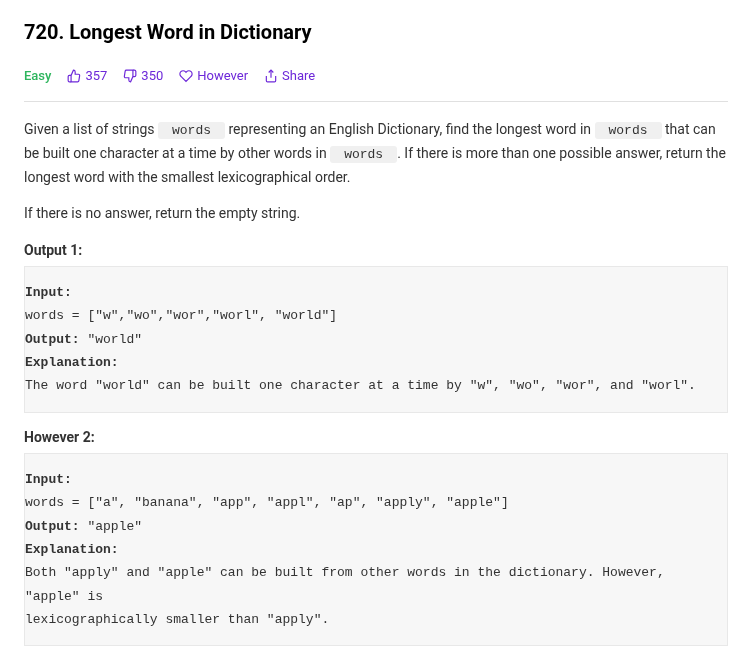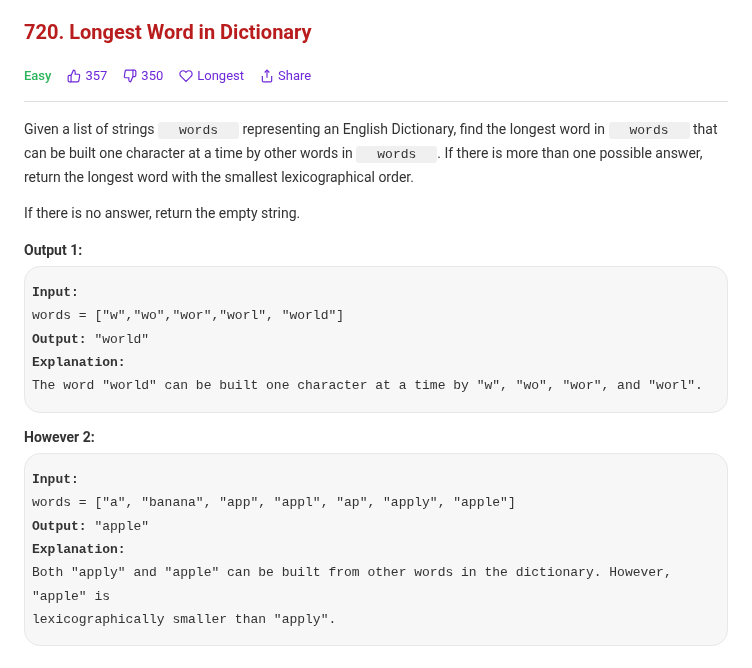--- a/index.html
+++ b/index.html
@@ -7,21 +7,21 @@
       font-family: -apple-system, BlinkMacSystemFont, "Segoe UI", Roboto, Arial, sans-serif;
       font-size: 14px;
       color: #333;
       background: #fff;
       padding: 20px 24px;
       max-width: 752px;
     }
     .title {
       font-size: 20px;
       font-weight: bold;
-      color: #b91c1c;
+      color: #000000;
       margin-bottom: 10px;
     }
     .meta-bar {
       display: flex;
       align-items: center;
       gap: 16px;
       margin-bottom: 18px;
       font-size: 13px;
       margin-top: 24px;
     }
@@ -44,35 +44,35 @@
       border-top: 1px solid #e0e0e0;
       margin-bottom: 16px;
     }
     .description {
       line-height: 1.7;
       color: #333;
       margin-bottom: 12px;
     }
     code.inline {
       background: #f0f0f0;
-      padding: 1px 21px;
+      padding: 1px 14px;
       border-radius: 3px;
       font-family: "Courier New", Courier, monospace;
       font-size: 13px;
     }
     .example-title {
       font-weight: bold;
       margin: 16px 0 8px 0;
       font-size: 14px;
     }
     .code-block {
       background: #f7f7f7;
       border: 1px solid #e8e8e8;
-      border-radius: 16px;
-      padding: 14px 7px;
+      border-radius: 0;
+      padding: 14px 0;
       font-family: "Courier New", Courier, monospace;
       font-size: 13px;
       line-height: 1.8;
       margin-bottom: 6px;
       color: #333;
     }
     .code-block .label {
       font-weight: bold;
     }
   </style>
@@ -94,21 +94,21 @@
     <svg viewBox="0 0 24 24" fill="none" stroke="currentColor" stroke-width="2">
       <path d="M10 15v4a3 3 0 0 0 3 3l4-9V2H5.72a2 2 0 0 0-2 1.7l-1.38 9a2 2 0 0 0 2 2.3H10z"></path>
       <path d="M17 2h2.67A2.31 2.31 0 0 1 22 4v7a2.31 2.31 0 0 1-2.33 2H17"></path>
     </svg>
     <span>350</span>
   </span>
   <span class="meta-item">
     <svg viewBox="0 0 24 24" fill="none" stroke="currentColor" stroke-width="2">
       <path d="M20.84 4.61a5.5 5.5 0 0 0-7.78 0L12 5.67l-1.06-1.06a5.5 5.5 0 0 0-7.78 7.78l1.06 1.06L12 21.23l7.78-7.78 1.06-1.06a5.5 5.5 0 0 0 0-7.78z"></path>
     </svg>
-    <span>Longest</span>
+    <span>However</span>
   </span>
   <span class="meta-item">
     <svg viewBox="0 0 24 24" fill="none" stroke="currentColor" stroke-width="2">
       <path d="M4 12v8a2 2 0 0 0 2 2h12a2 2 0 0 0 2-2v-8"></path>
       <polyline points="16 6 12 2 8 6"></polyline>
       <line x1="12" y1="2" x2="12" y2="15"></line>
     </svg>
     <span>Share</span>
   </span>
 </div>

